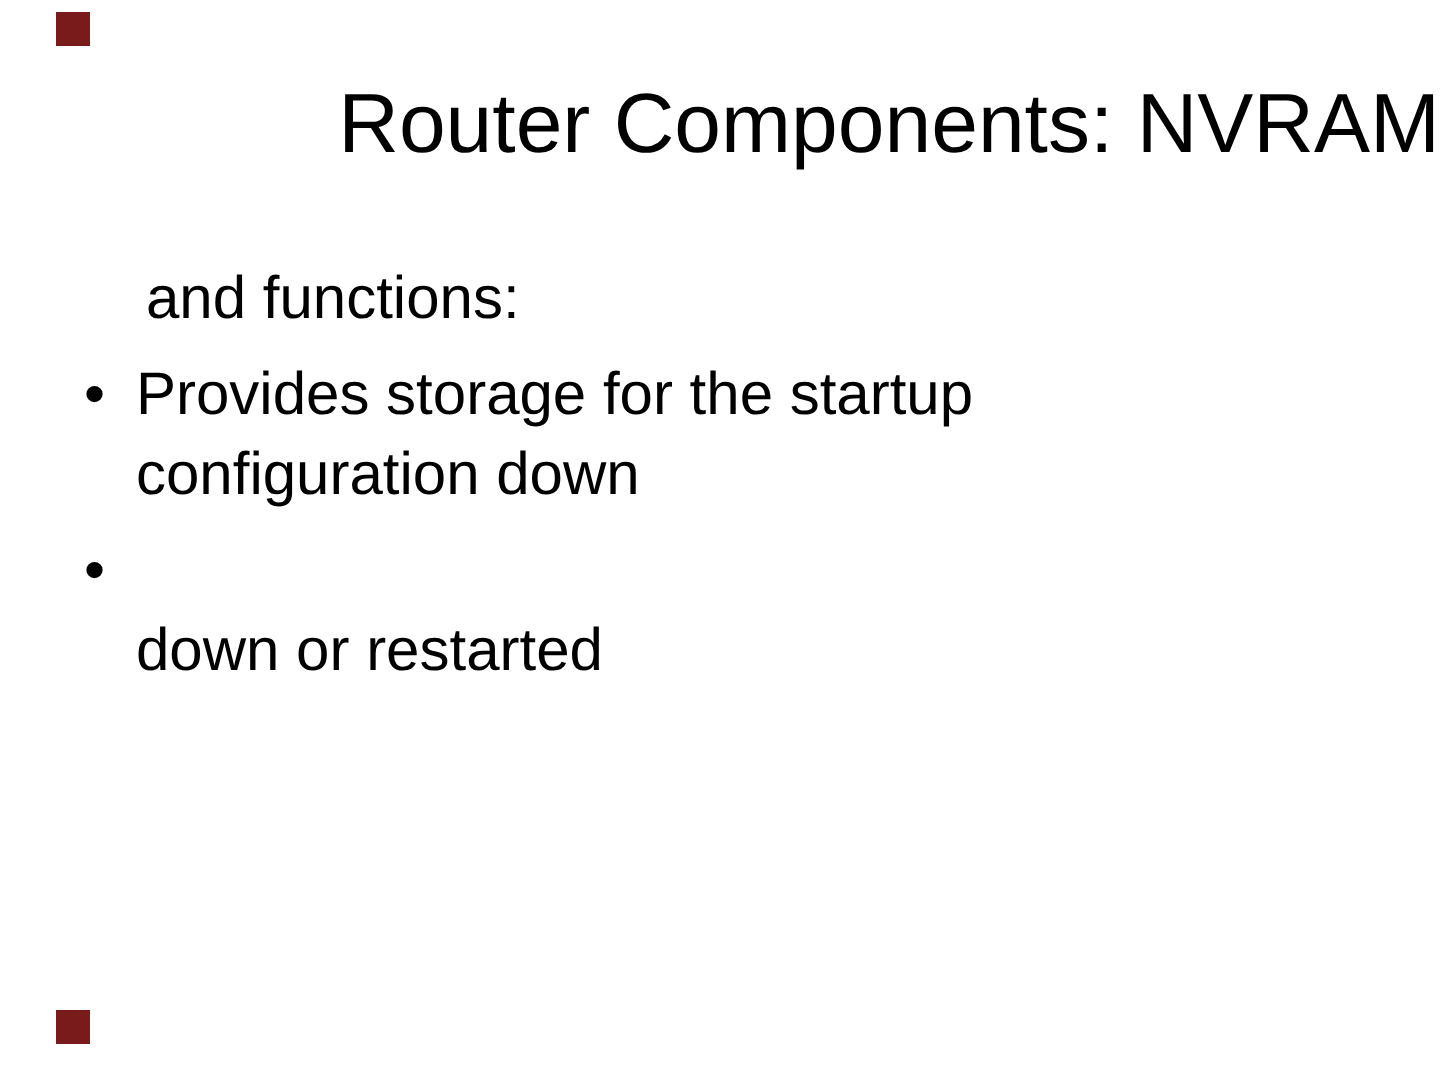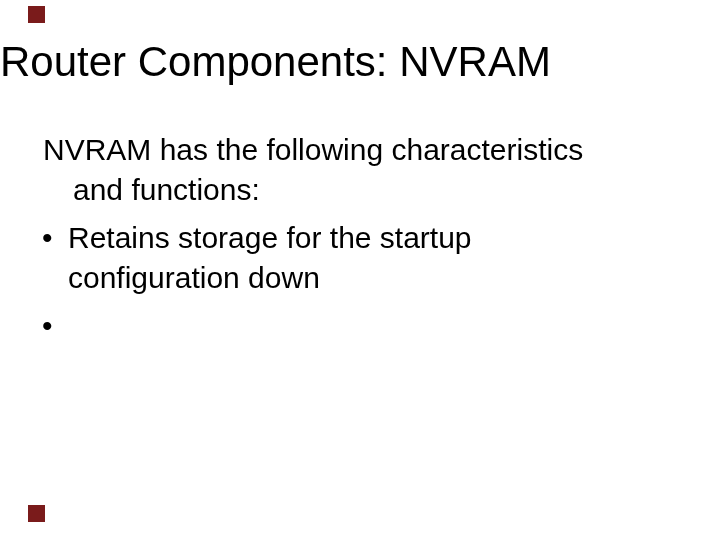--- a/index.html
+++ b/index.html
@@ -22,21 +22,21 @@
     width: 17px;
     height: 17px;
   }
   .accent-square.top { top: 6px; }
   .accent-square.bottom { top: 505px; }
   .title {
     position: absolute;
     top: 41px;
     left: 0;
     width: 720px;
-    text-align: left;
+    text-align: right;
     font-size: 42px;
     line-height: 42px;
     font-weight: 400;
     white-space: nowrap;
   }
   .body-text {
     position: absolute;
     left: 43px;
     top: 130px;
     width: 650px;
@@ -67,33 +67,33 @@
 
   <div class="accent-square top" style="background-color: rgb(122, 27, 27);"></div>
 
   <div class="accent-square bottom" style="background-color: rgb(122, 27, 27);"></div>
 
   <div class="title">Router Components: NVRAM</div>
 
   <div class="body-text">
 
     <div class="intro">
-      <div class="intro-line1">NVRAM has the following characteristics</div>
       <div class="intro-line2">and functions:</div>
     </div>
 
     <div class="bullet-item">
       <span class="bullet-marker">•</span>
       <span class="bullet-lines">
-        <span>Retains storage for the startup</span><br>
+        <span>Provides storage for the startup</span><br>
         <span>configuration down</span>
       </span>
     </div>
 
     <div class="bullet-item">
       <span class="bullet-marker">•</span>
       <span class="bullet-lines">
         <br>
+        <span>down or restarted</span>
       </span>
     </div>
 
   </div>
 </div>
 
 </body></html>

